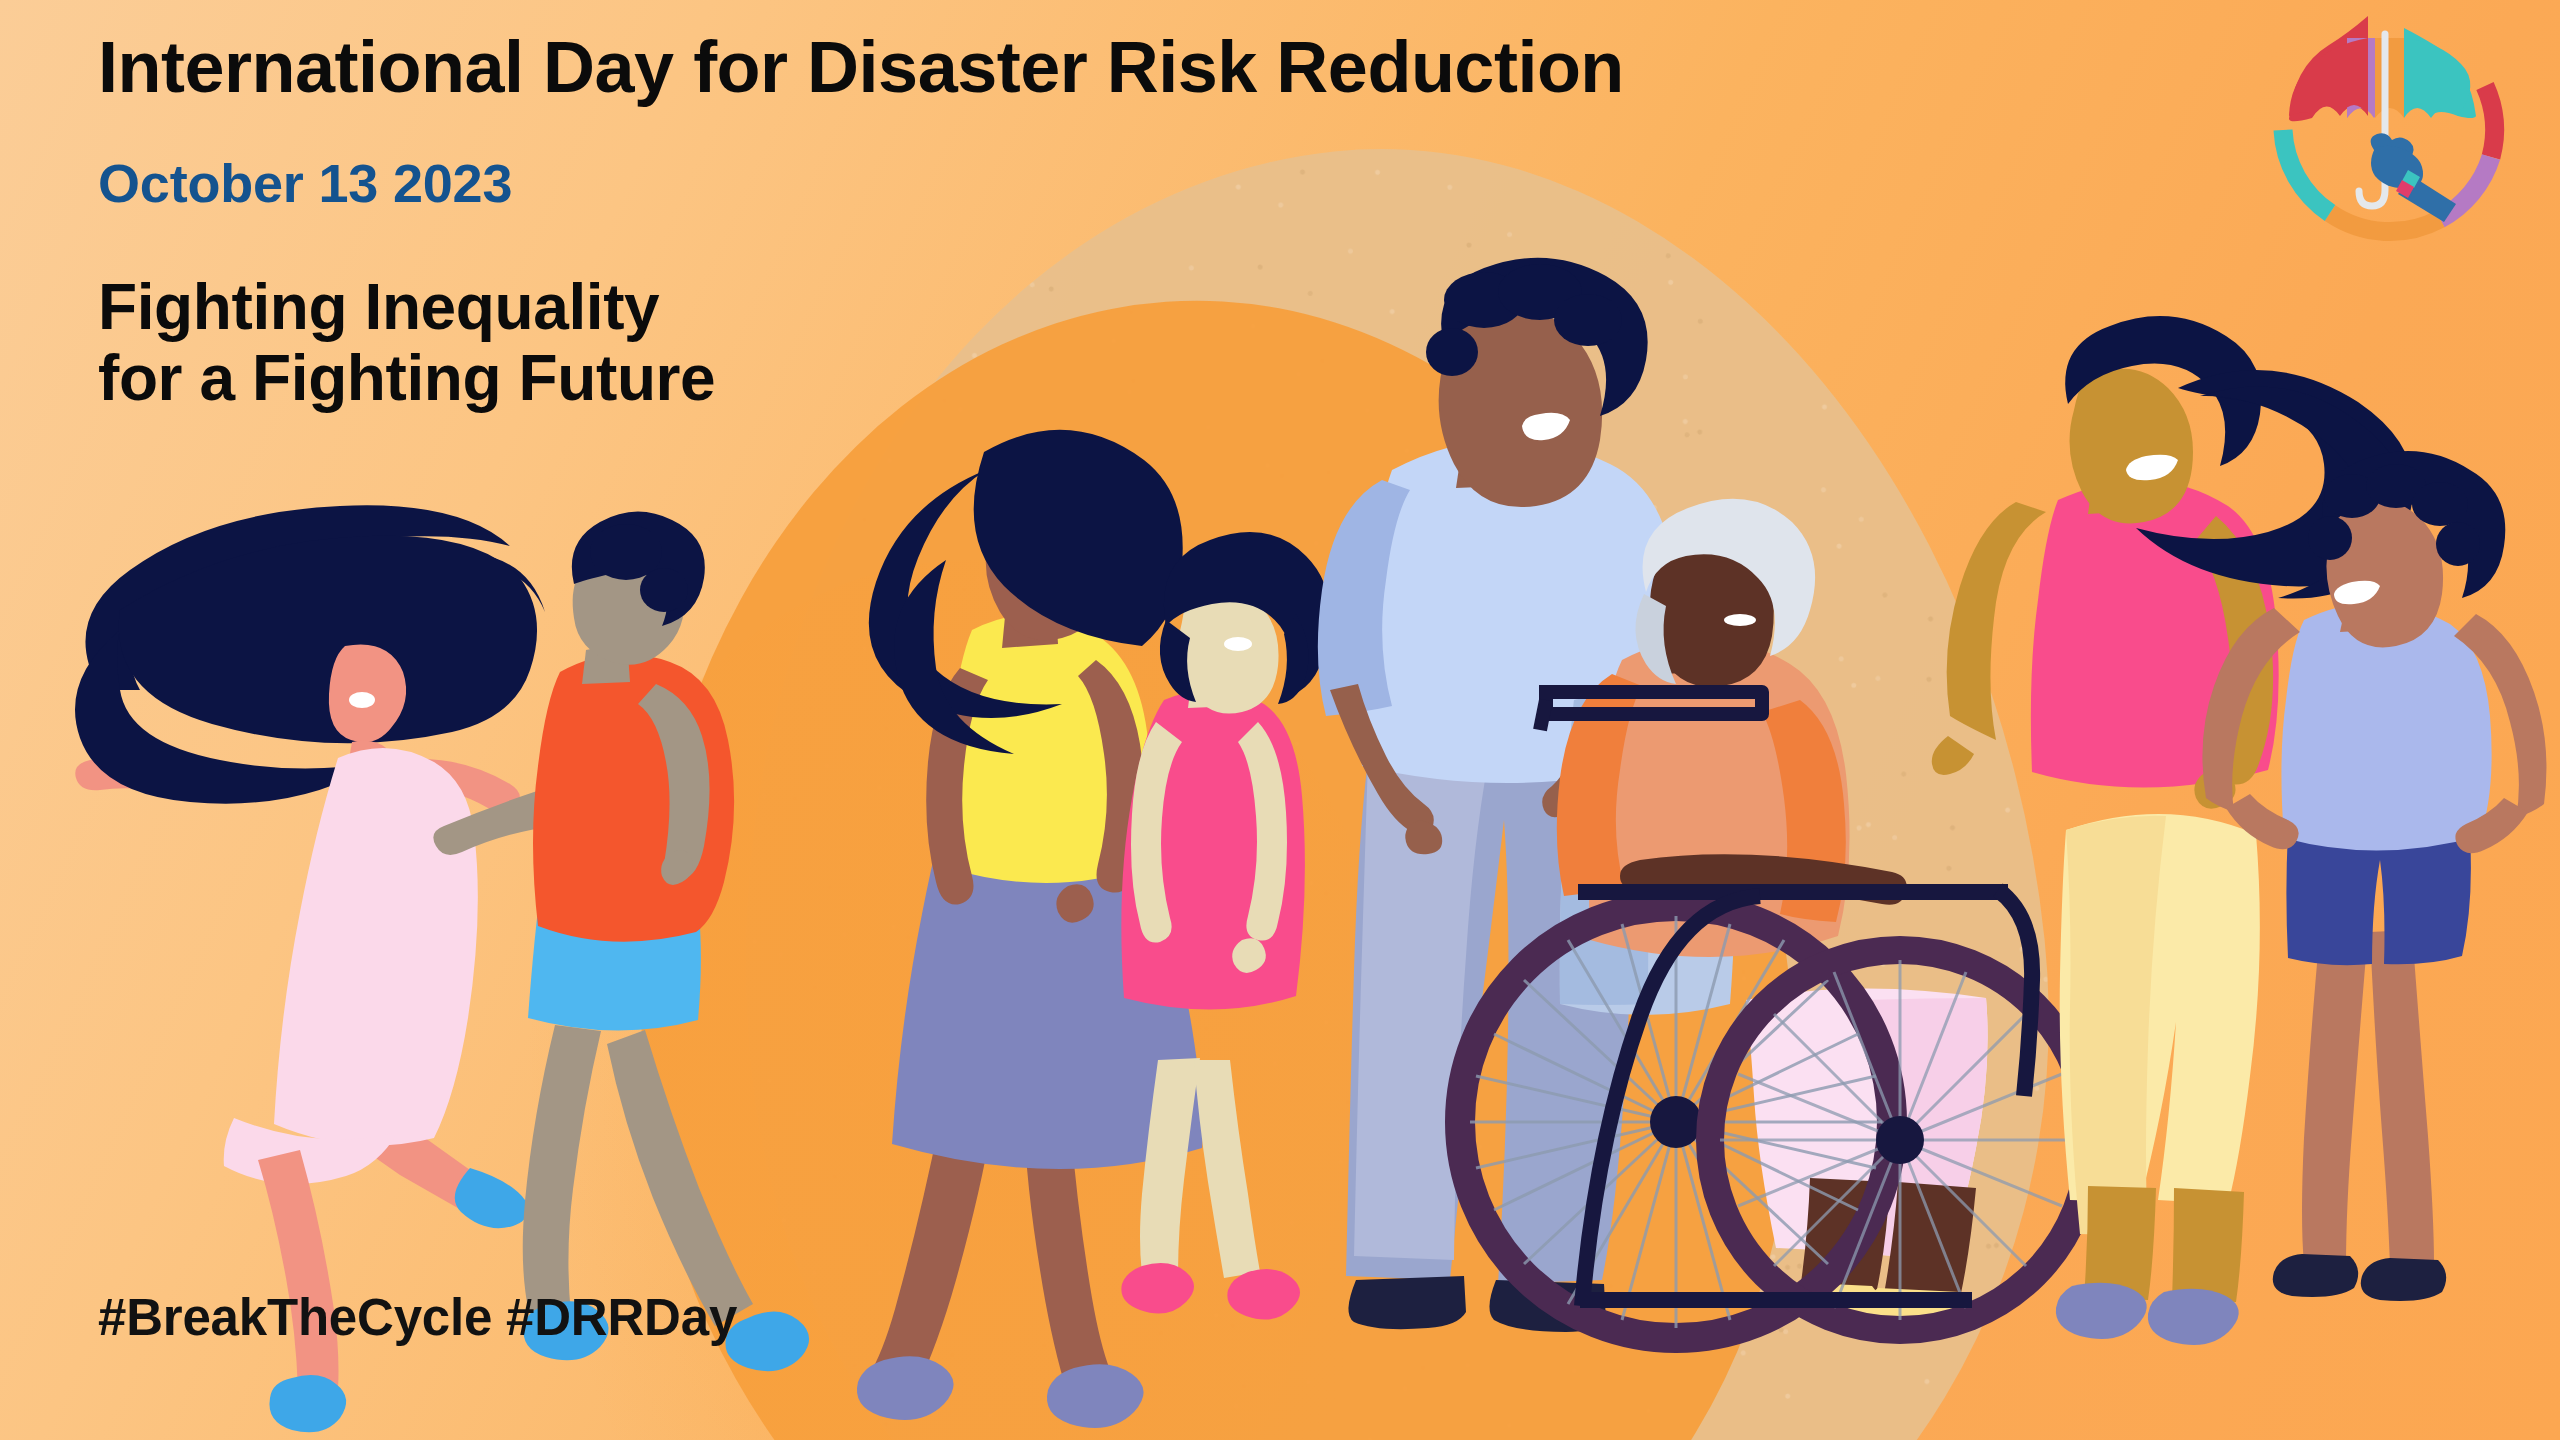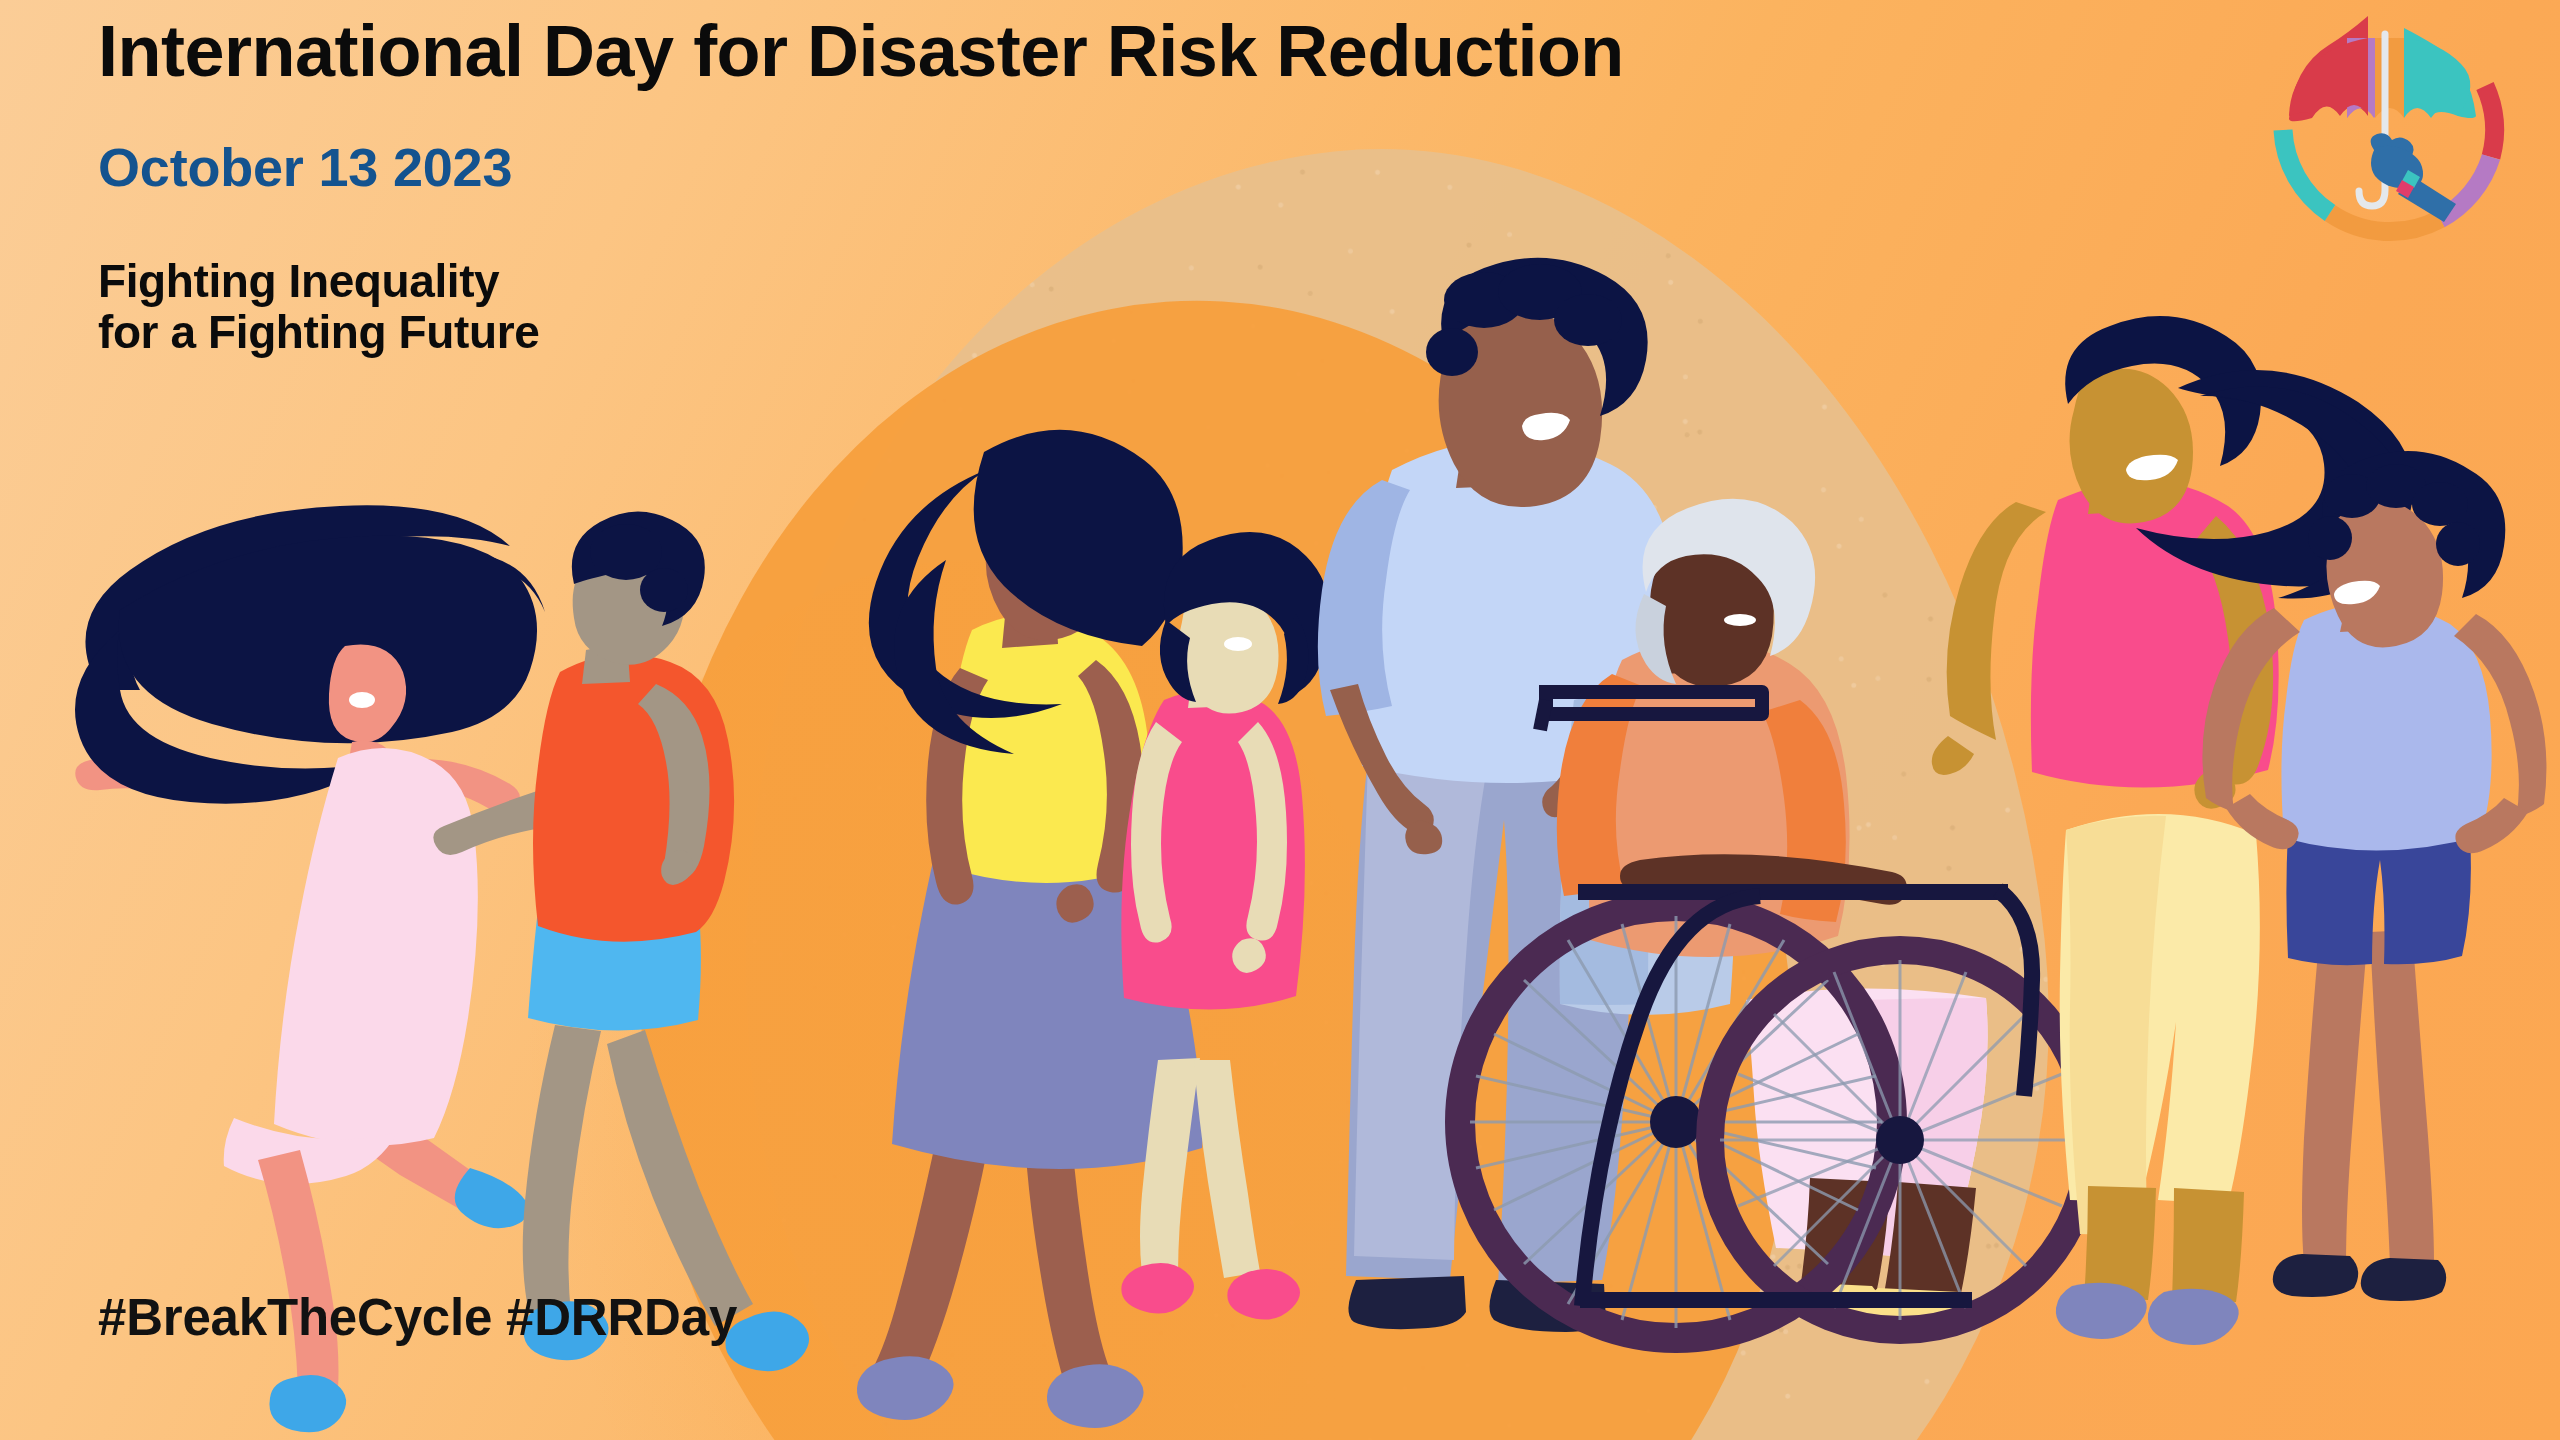--- a/index.html
+++ b/index.html
@@ -41,31 +41,31 @@
     transform:rotate(-4deg);
     opacity:.95;
   }
   .blob-soft{
     left:520px;top:560px;width:900px;height:1200px;
     background:radial-gradient(ellipse at 50% 35%, rgba(250,160,60,.45) 0%, rgba(250,160,60,0) 70%);
     border-radius:50%;
   }
 
   
-  .text-block{position:absolute;left:98px;top:14px;z-index:40;}
+  .text-block{position:absolute;left:98px;top:30px;z-index:40;}
   .title{
     font-size:72px;font-weight:700;color:#0b0b0b;letter-spacing:-.5px;
     line-height:1.05;margin:0 0 46px 0;white-space:nowrap;
   }
   .date{
     font-size:54px;font-weight:700;color:#14538f;letter-spacing:-.2px;
     margin:0 0 58px 0;
   }
   .subtitle{
-    font-size:46px;font-weight:700;color:#0b0b0b;line-height:1.12;
+    font-size:64px;font-weight:700;color:#0b0b0b;line-height:1.12;
     letter-spacing:-.4px;margin:0;
   }
   .subtitle span{display:block;}
   .hashtags{
     position:absolute;left:98px;top:1288px;z-index:40;
     font-size:51px;font-weight:700;color:#121212;letter-spacing:-.2px;
   }
 
   
   .logo{position:absolute;right:48px;top:8px;width:250px;height:250px;z-index:50;}

